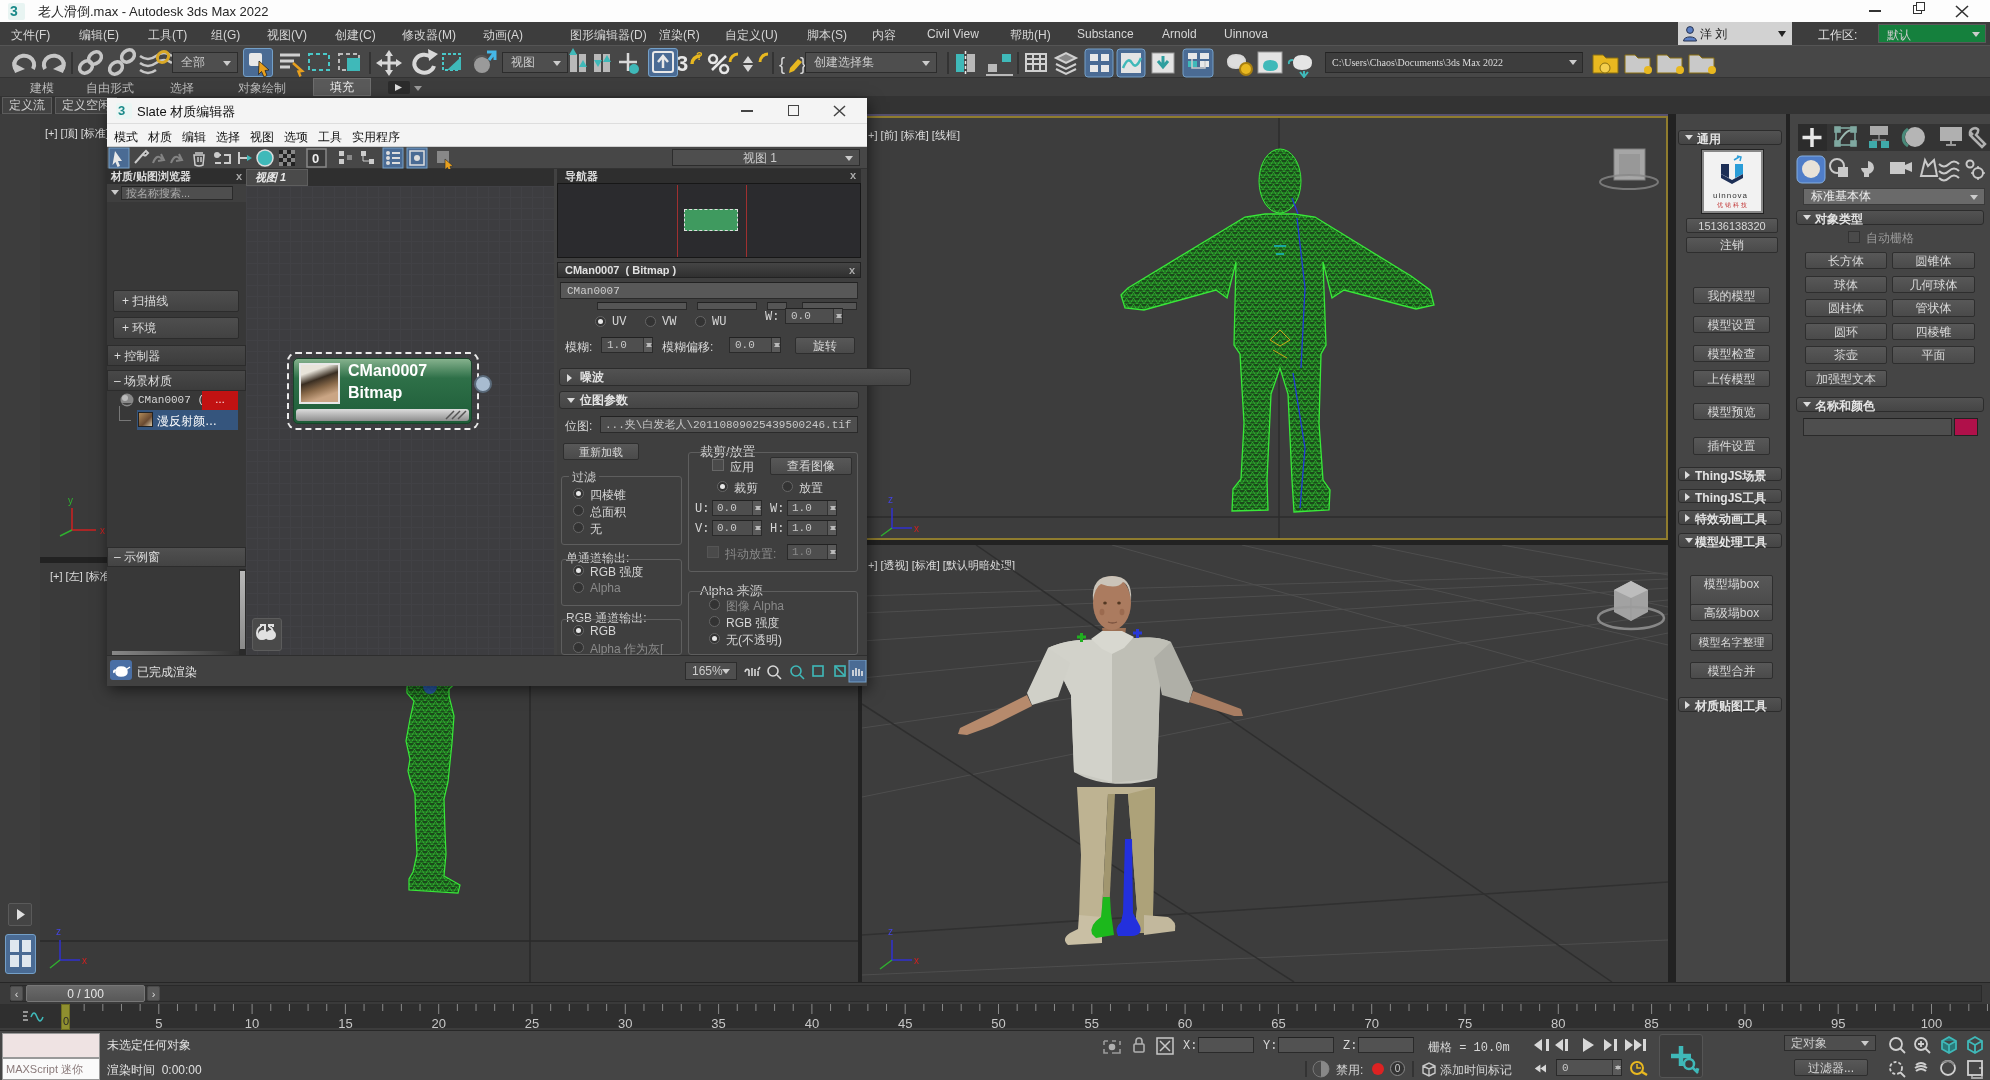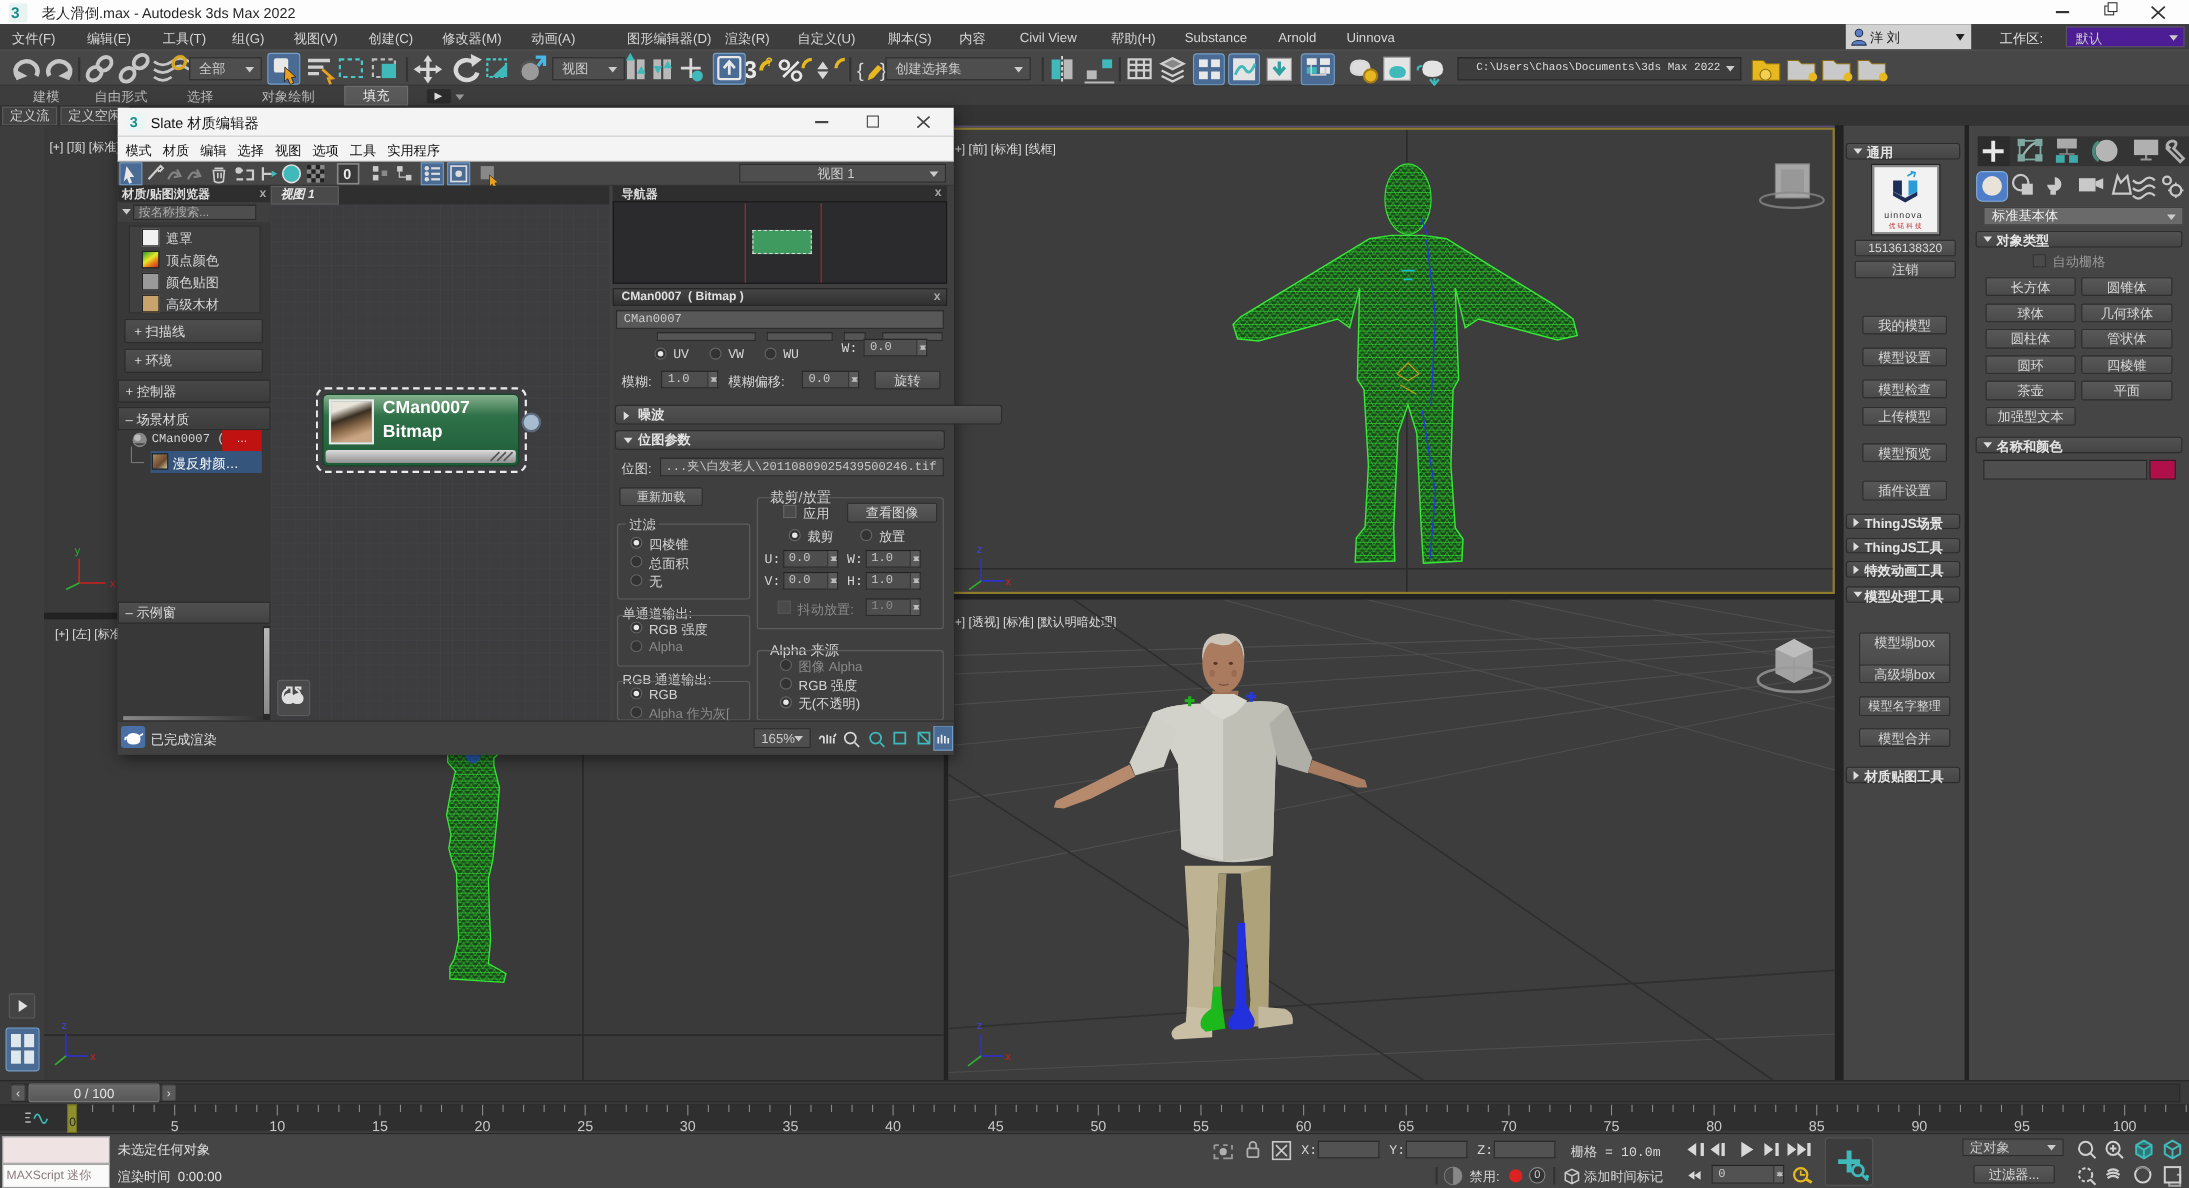--- a/index.html
+++ b/index.html
@@ -52,21 +52,21 @@
   <div class="txt" style="left:1224px;top:5px">Uinnova</div>
   <div class="abs" style="left:1678px;top:0;width:114px;height:23px;background:#d2d2d2">
     <svg class="abs" style="left:4px;top:3px" width="16" height="17" viewBox="0 0 16 17">
         <circle cx="8" cy="5" r="3.4" fill="#5b7fc4" stroke="#26324e"></circle>
         <path d="M1.5 16 C1.5 10.5 14.5 10.5 14.5 16 Z" fill="#5b7fc4" stroke="#26324e"></path>
       </svg>
     <div class="abs" style="left:22px;top:4px;color:#222;font-size:12px">洋 刘</div>
     <div class="abs" style="right:6px;top:9px;border:4px solid transparent;border-top:6px solid #222"></div>
   </div>
   <div class="txt" style="left:1818px;top:5px;color:#e0e0e0">工作区:</div>
-  <div class="abs" style="left:1878px;top:2px;width:108px;height:19px;background:#4c1d95;border:1px solid #5a5a5a">
+  <div class="abs" style="left:1878px;top:2px;width:108px;height:19px;background:#15803d;border:1px solid #5a5a5a">
     <div class="abs" style="left:8px;top:2px;color:#ccc;font-size:12px">默认</div>
     <div class="abs" style="right:5px;top:7px;border:4px solid transparent;border-top:5px solid #ccc"></div>
   </div>
 </div>
 
 <div class="abs" id="toolbar" style="left:0;top:45px;width:1990px;height:33px;background:#474747;border-top:1px solid #555;border-bottom:1px solid #333">
 <svg class="abs" style="left:0;top:0" width="1990" height="33" fill="none">
  <g stroke="#c6c6c6" stroke-width="4" fill="none">
   <path d="M33 23 a10 9 0 1 0 -16 2"></path>
   <path d="M45 23 a10 9 0 1 1 16 2"></path>
@@ -221,21 +221,21 @@
       <rect x="6" y="5" width="13" height="13" rx="2" fill="#e8e8e8"></rect>
       <path d="M16 13 l10 9 -4 .5 2 5 -3 1.5 -2.5 -5.5 -3 3 z" fill="#e8a01e" stroke="#222" stroke-width=".8"></path>
     </svg>
 <div class="dd" style="left:502px;top:6px;width:66px;height:21px"><span style="margin-left:8px;line-height:19px">视图</span></div>
 <div class="abs" style="left:648px;top:2px;width:30px;height:29px;background:#4a6b94;border:1px solid #74a0c8;border-radius:3px"></div>
 <svg class="abs" style="left:648px;top:2px" width="30" height="29">
       <rect x="5" y="4" width="20" height="20" rx="2" fill="none" stroke="#e8e8e8" stroke-width="2"></rect>
       <path d="M15 20 v-10 m-5 4 l5 -6 5 6" stroke="#e8e8e8" stroke-width="2.5" fill="none"></path>
     </svg>
 <div class="dd" style="left:805px;top:6px;width:132px;height:21px"><span style="margin-left:8px;line-height:19px">创建选择集</span></div>
-<div class="sunk" style="left:1325px;top:6px;width:258px;height:21px;background:#3d3d3d"><span style="margin-left:16px;line-height:19px;font-family:Liberation Mono, monospace;font-size:10px;color:#ddd">C:\Users\Chaos\Documents\3ds Max 2022</span><span style="position:absolute;right:5px;top:7px;border:4px solid transparent;border-top:5px solid #ccc"></span></div>
+<div class="sunk" style="left:1325px;top:6px;width:258px;height:21px;background:#3d3d3d"><span style="margin-left:6px;line-height:19px;font-family:Liberation Serif, serif;font-size:10px;color:#ddd">C:\Users\Chaos\Documents\3ds Max 2022</span><span style="position:absolute;right:5px;top:7px;border:4px solid transparent;border-top:5px solid #ccc"></span></div>
 </div>
 
 <div class="abs" id="ribbon1" style="left:0;top:78px;width:1990px;height:18px;background:#3d3d3d">
   <div class="txt" style="left:30px;top:2px;color:#b9b9b9">建模</div>
   <div class="txt" style="left:86px;top:2px;color:#b9b9b9">自由形式</div>
   <div class="txt" style="left:170px;top:2px;color:#b9b9b9">选择</div>
   <div class="txt" style="left:238px;top:2px;color:#b9b9b9">对象绘制</div>
   <div class="abs" style="left:313px;top:0;width:58px;height:18px;background:#5a5a5a;border:1px solid #6e6e6e;color:#eee;font-size:12px;text-align:center;line-height:16px">填充</div>
   <div class="abs" style="left:388px;top:3px;width:22px;height:13px;background:#2c2c2c;border-radius:2px"></div>
   <svg class="abs" style="left:388px;top:3px" width="34" height="13">
@@ -579,30 +579,20 @@
         </g>
   </svg>
   <div class="dd" style="left:565px;top:2px;width:188px;height:17px"><span style="margin-left:70px;line-height:16px">视图 1</span></div>
  </div>
 
  <div class="abs" style="left:0;top:71px;width:139px;height:486px;background:#383838">
    <div class="abs" style="left:0;top:0;width:139px;height:15px;background:#2e2e2e;color:#ddd;font-size:11px;font-weight:bold"><span style="margin-left:4px">材质/贴图浏览器</span><span style="position:absolute;right:4px;top:1px;color:#aaa">x</span></div>
    <div class="abs" style="left:0;top:15px;width:139px;height:18px;background:#3f3f3f">
      <span style="position:absolute;left:4px;top:6px;border:4px solid transparent;border-top:5px solid #ccc"></span>
      <div class="sunk" style="left:14px;top:2px;width:112px;height:14px;line-height:13px"><span style="margin-left:4px;color:#aaa">按名称搜索...</span></div>
-   </div>
-   <div class="abs" style="left:10px;top:36px;width:120px;height:80px;background:#404040;border:1px solid #2c2c2c">
-     <div class="abs" style="left:11px;top:2px;width:16px;height:16px;background:#f2f2f2;border:1px solid #222"></div>
-        <div class="txt" style="left:33px;top:3px;font-size:12px">遮罩</div>
-     <div class="abs" style="left:11px;top:22px;width:16px;height:16px;background:linear-gradient(145deg,#2a9a2a,#e8e82a 45%,#e87a1a 70%,#c22a1a);border:1px solid #222"></div>
-        <div class="txt" style="left:33px;top:23px;font-size:12px">顶点颜色</div>
-     <div class="abs" style="left:11px;top:42px;width:16px;height:16px;background:#9a9a9a;border:1px solid #222"></div>
-        <div class="txt" style="left:33px;top:43px;font-size:12px">颜色贴图</div>
-     <div class="abs" style="left:11px;top:62px;width:16px;height:16px;background:#c9a36c;border:1px solid #222"></div>
-        <div class="txt" style="left:33px;top:63px;font-size:12px">高级木材</div>
    </div>
    <div class="abs" style="left:6px;top:121px;width:126px;height:22px;background:linear-gradient(#4e4e4e,#424242);border:1px solid #2c2c2c;border-radius:2px;color:#ddd"><span style="margin-left:8px;line-height:21px">+ 扫描线</span></div>
    <div class="abs" style="left:6px;top:148px;width:126px;height:22px;background:linear-gradient(#4e4e4e,#424242);border:1px solid #2c2c2c;border-radius:2px;color:#ddd"><span style="margin-left:8px;line-height:21px">+ 环境</span></div>
    <div class="abs" style="left:0;top:176px;width:139px;height:21px;background:linear-gradient(#484848,#3c3c3c);border:1px solid #2c2c2c;color:#ddd"><span style="margin-left:6px;line-height:20px">+ 控制器</span></div>
    <div class="abs" style="left:0;top:201px;width:139px;height:21px;background:linear-gradient(#484848,#3c3c3c);border:1px solid #2c2c2c;color:#ddd"><span style="margin-left:6px;line-height:20px">– 场景材质</span></div>
    <div class="abs" style="left:0;top:222px;width:139px;height:19px">
      <svg class="abs" style="left:13px;top:2px" width="14" height="14">
           <circle cx="7" cy="7" r="6.5" fill="#888"></circle>
           <circle cx="5" cy="5" r="3" fill="#bbb"></circle>
           <path d="M2 10 a7 7 0 0 0 10 0" fill="#444"></path>

